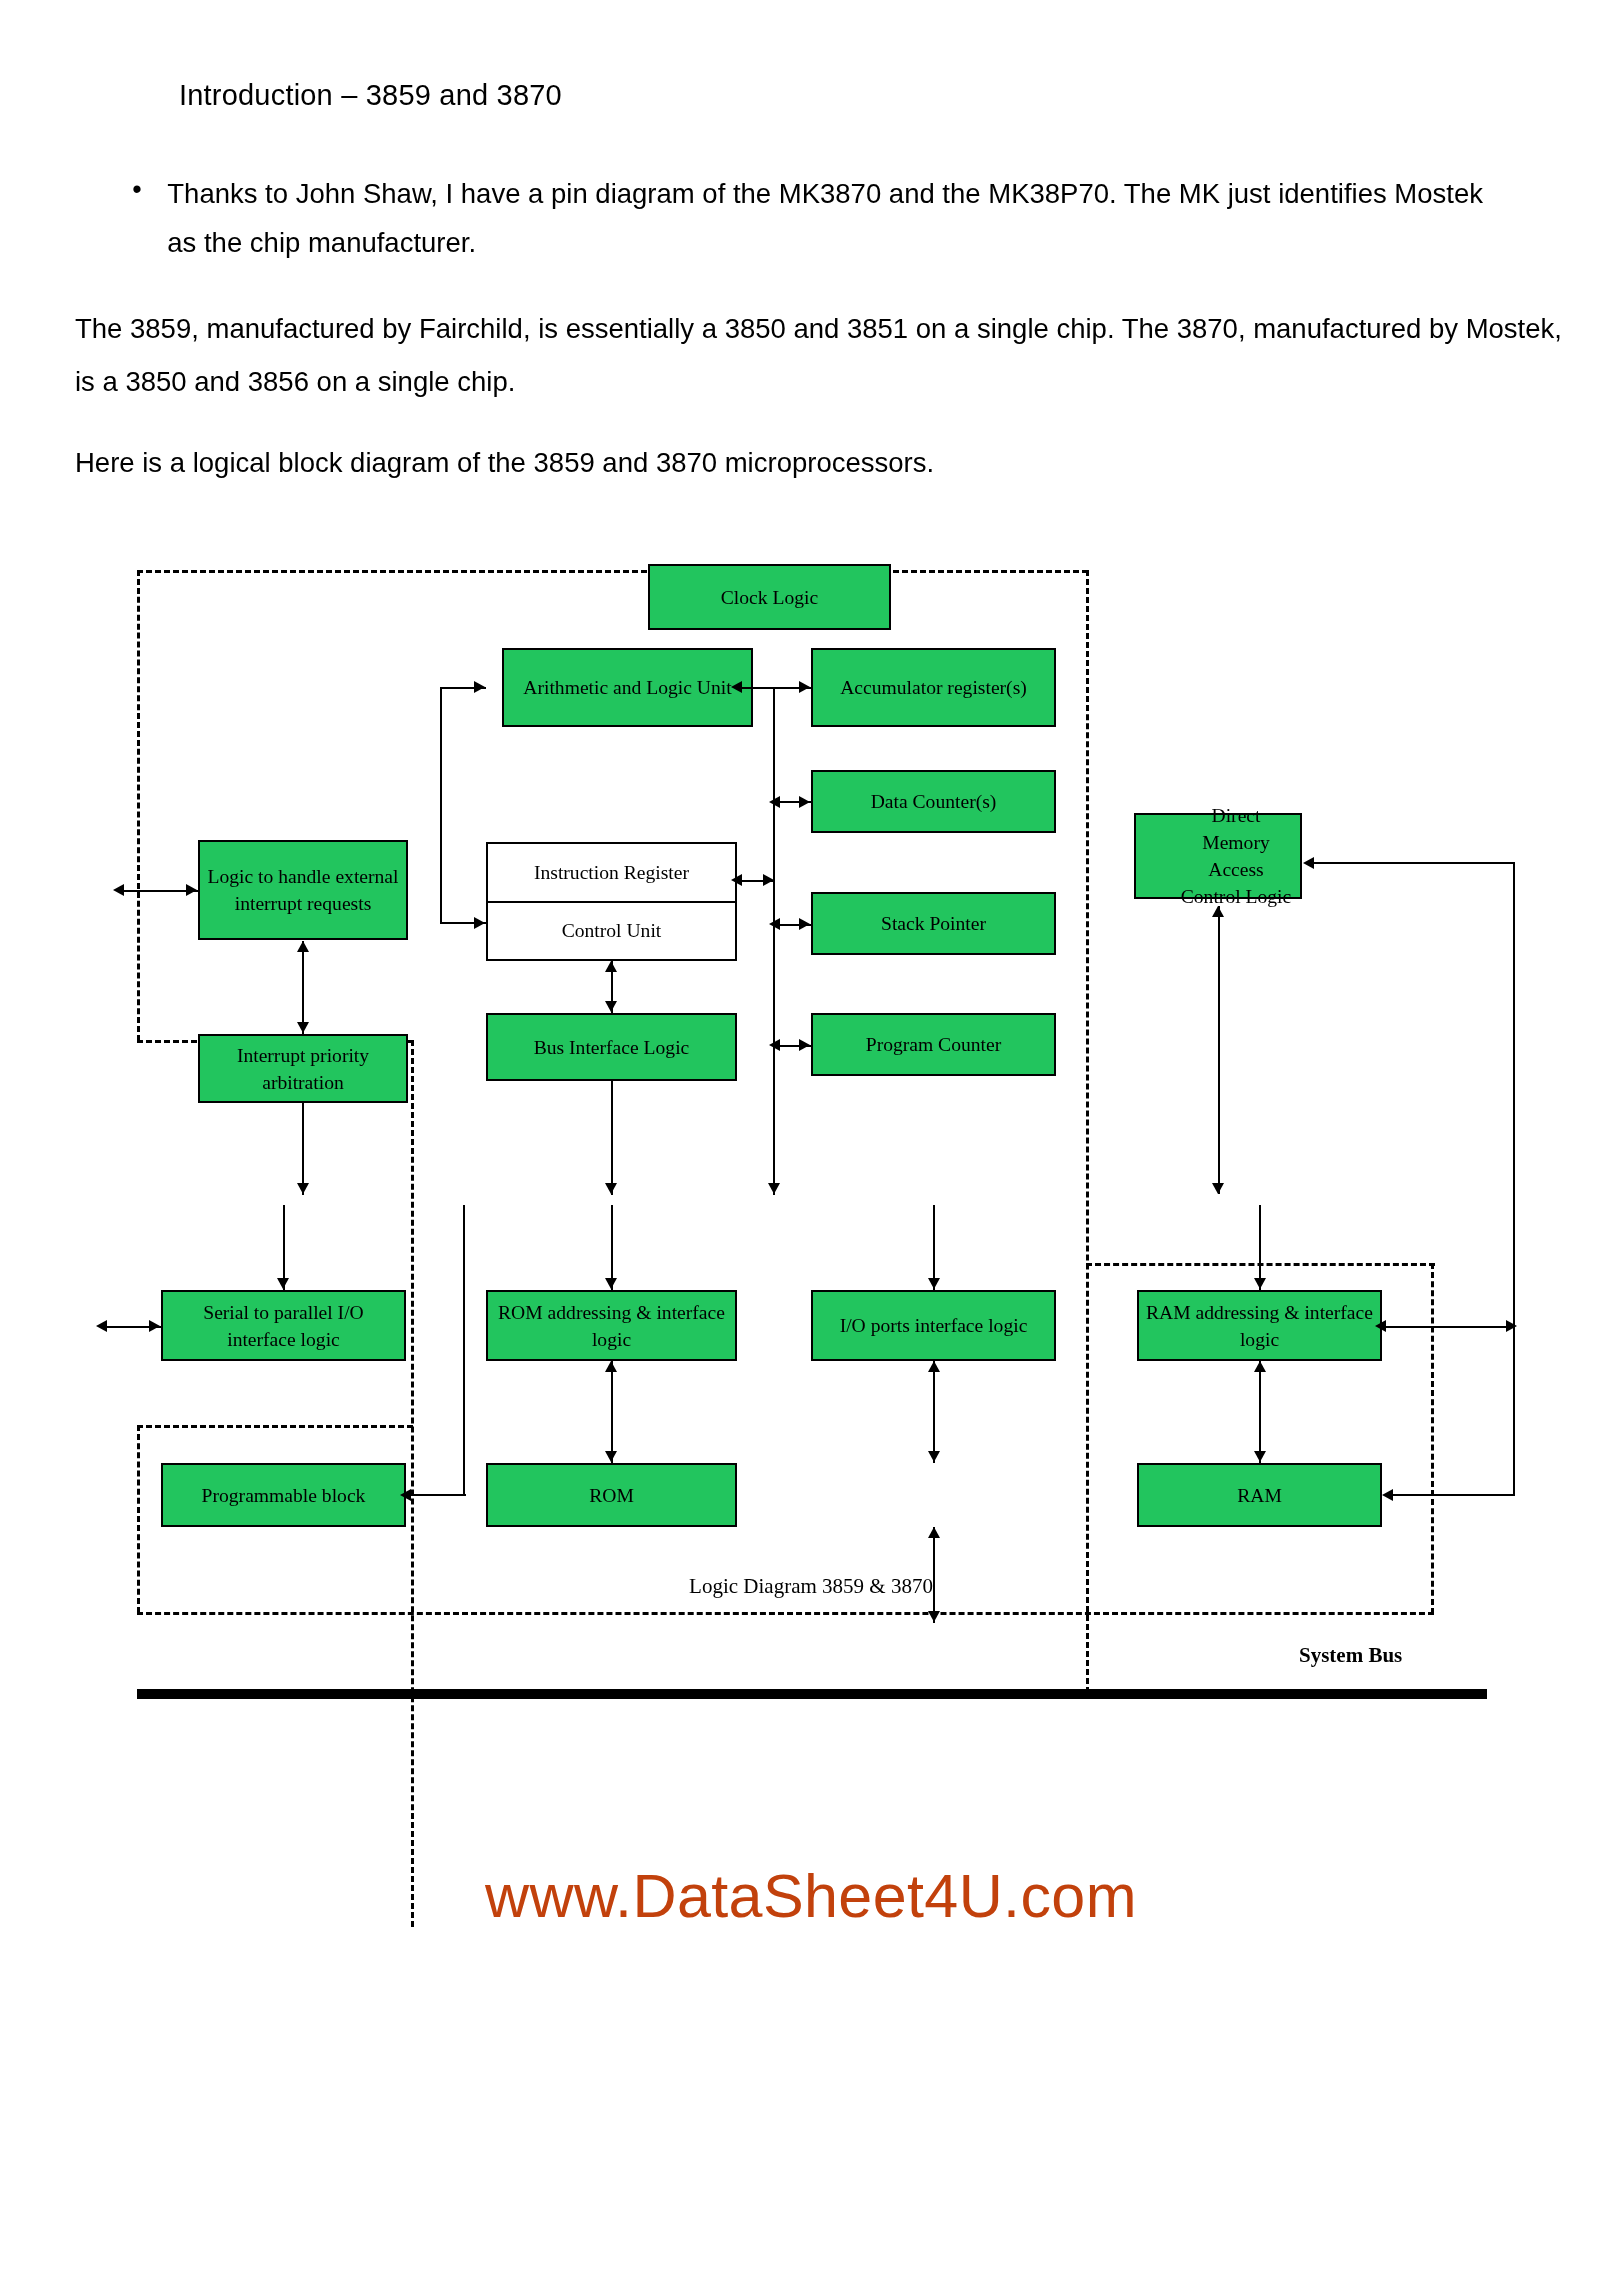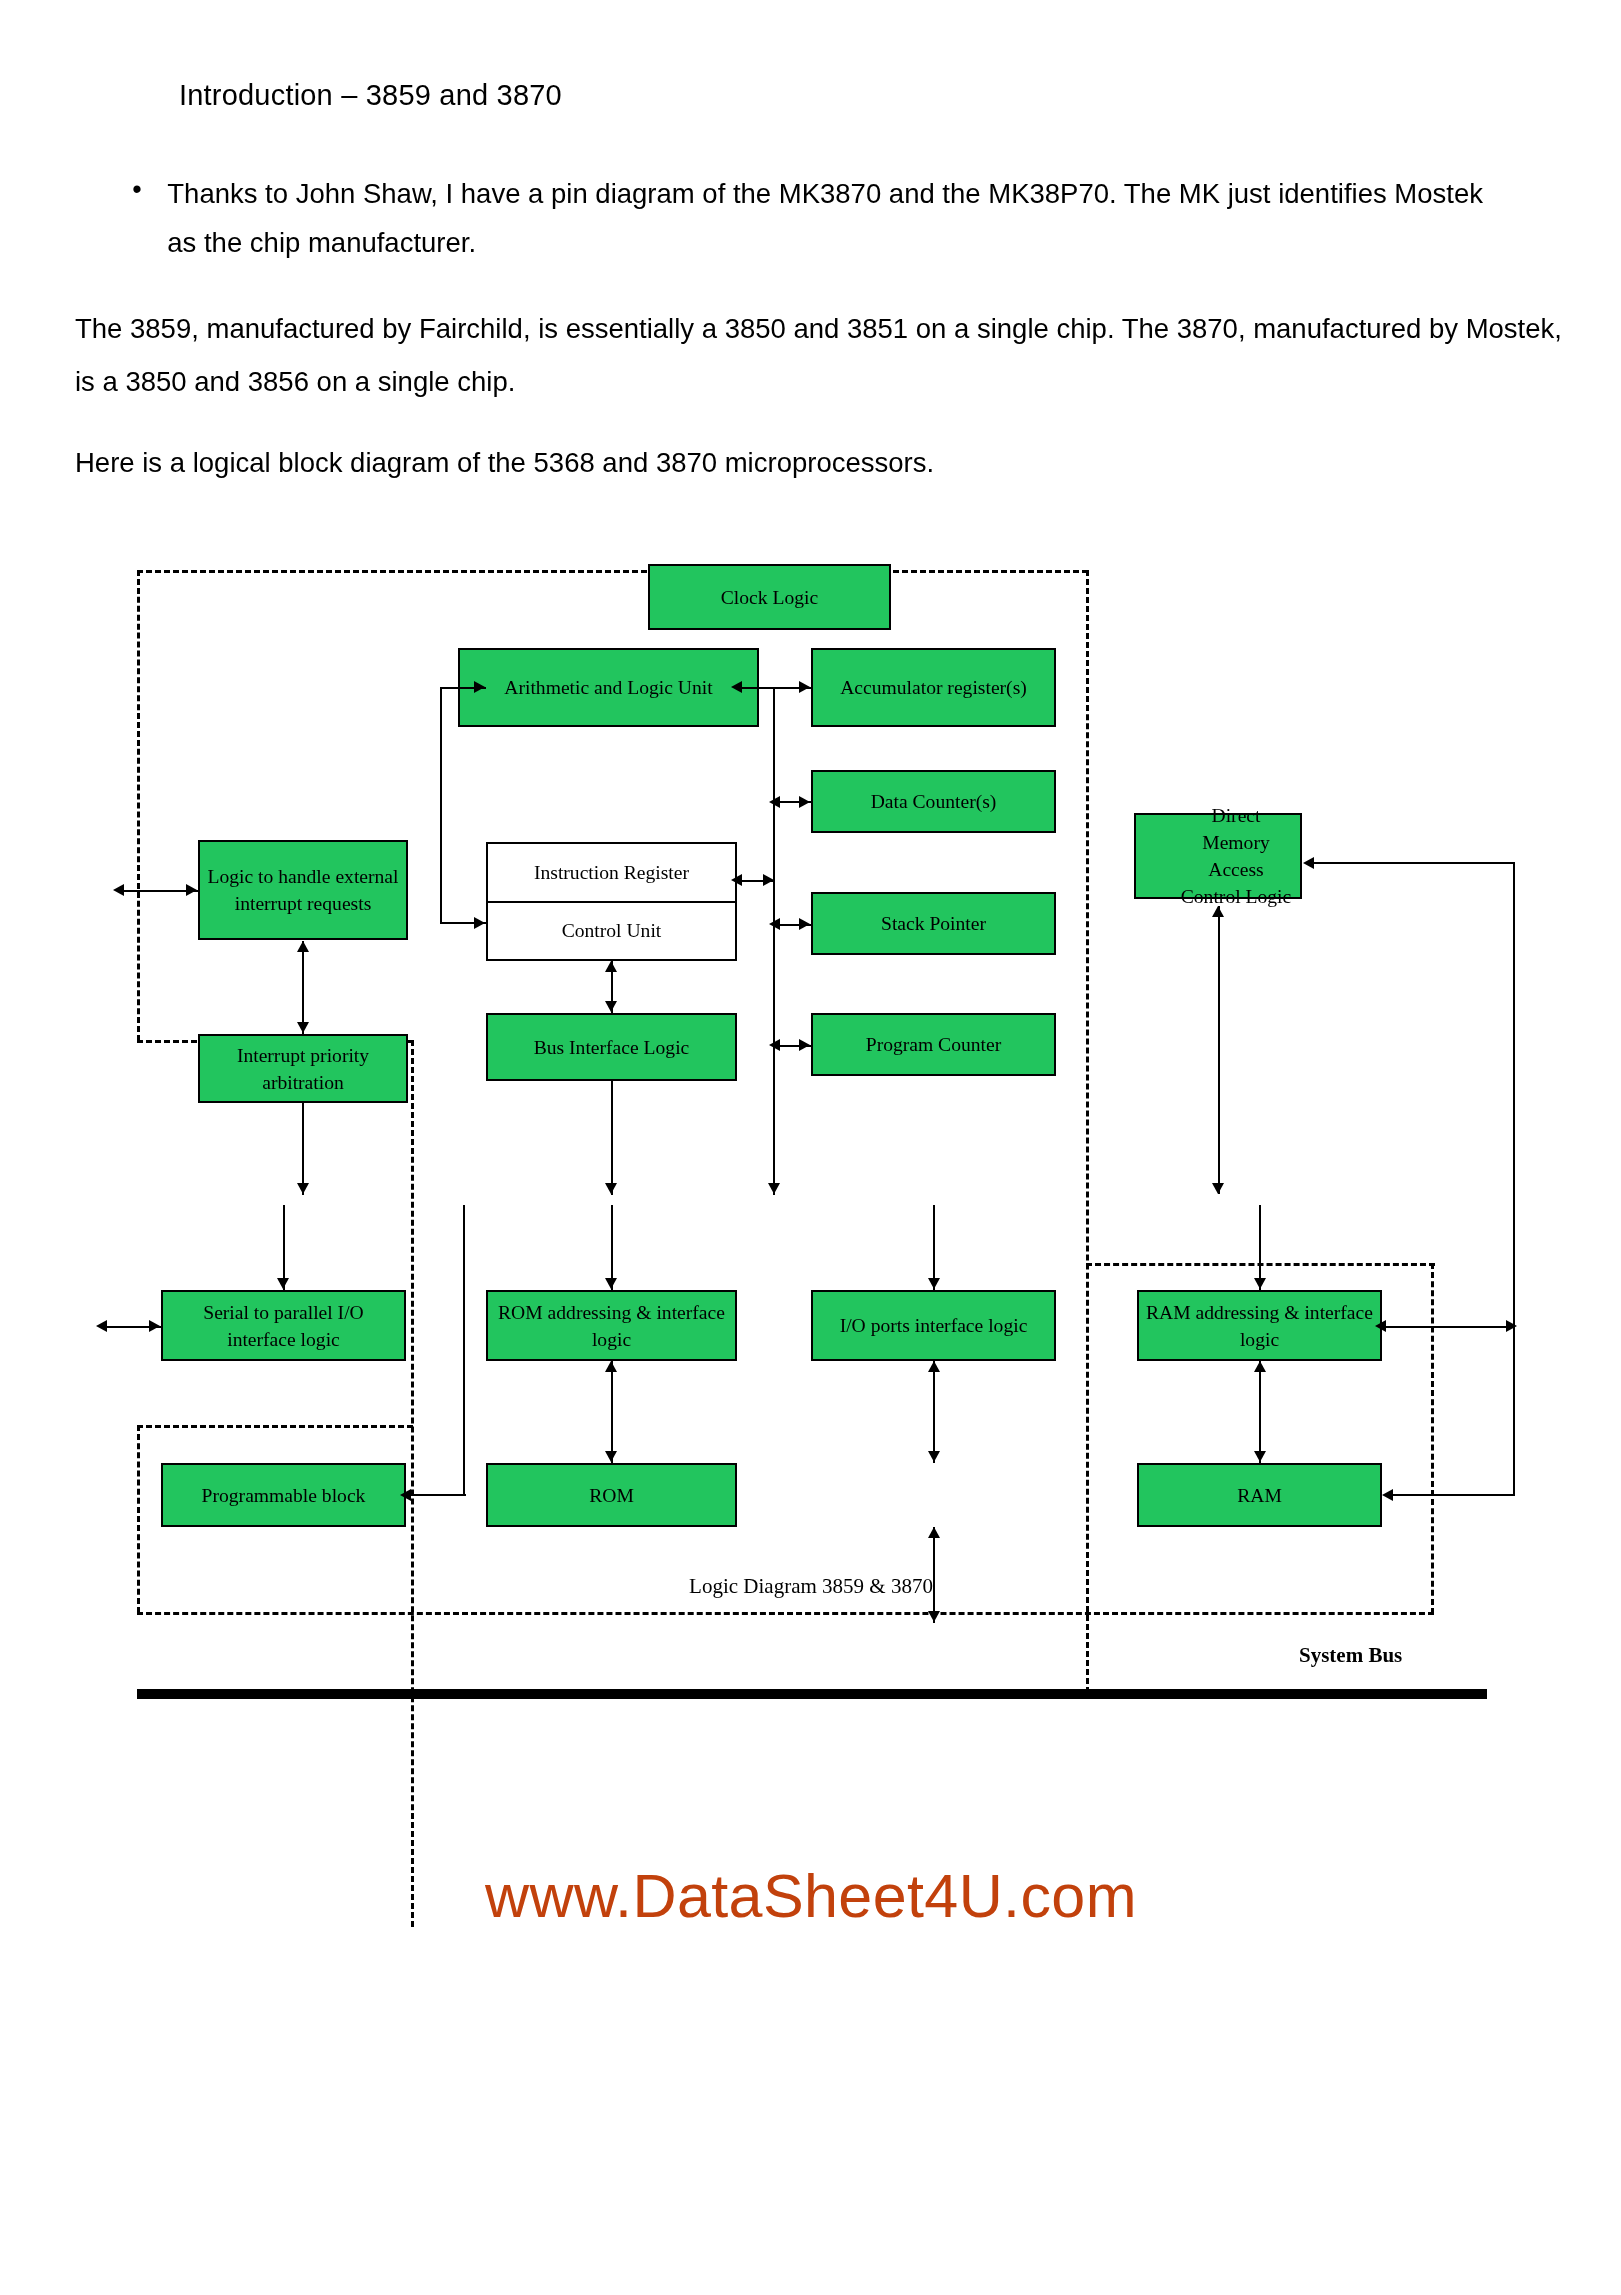--- a/index.html
+++ b/index.html
@@ -94,42 +94,42 @@
 <div class="page">
 
   <div id="page-title">Introduction – 3859 and 3870</div>
 
   <div class="bullet-row">
     <div class="bullet-dot">•</div>
     <div class="bullet-text">Thanks to John Shaw, I have a pin diagram of the MK3870 and the MK38P70. The MK just identifies Mostek as the chip manufacturer.</div>
   </div>
 
   <div class="para" id="para-1">The 3859, manufactured by Fairchild, is essentially a 3850 and 3851 on a single chip. The 3870, manufactured by Mostek, is a 3850 and 3856 on a single chip.</div>
-  <div class="para" id="para-2">Here is a logical block diagram of the 5368 and 3870 microprocessors.</div>
+  <div class="para" id="para-2">Here is a logical block diagram of the 3859 and 3870 microprocessors.</div>
 
   <div id="diagram">
 
     <div class="dash dash-h" style="left:137px;top:75px;width:951px;"></div>
     <div class="dash dash-v" style="left:137px;top:75px;height:471px;"></div>
     <div class="dash dash-h" style="left:137px;top:545px;width:276px;"></div>
     <div class="dash dash-v" style="left:411px;top:545px;height:887px;"></div>
     <div class="dash dash-v" style="left:1086px;top:75px;height:1123px;"></div>
 
     <div class="dash dash-h" style="left:137px;top:930px;width:276px;"></div>
     <div class="dash dash-v" style="left:137px;top:930px;height:188px;"></div>
     <div class="dash dash-h" style="left:137px;top:1117px;width:1297px;"></div>
 
     <div class="dash dash-h" style="left:1086px;top:768px;width:349px;"></div>
     <div class="dash dash-v" style="left:1431px;top:768px;height:351px;"></div>
 
     <div class="box" id="blk-clock" style="left:648px;top:69px;width:243px;height:66px;">
       <span class="inner">Clock Logic</span>
       </div>
 
-    <div class="box" id="blk-alu" style="left:458px;top:153px;width:301px;height:79px;">
+    <div class="box" id="blk-alu" style="left:502px;top:153px;width:251px;height:79px;">
       <span class="inner">Arithmetic and Logic Unit</span>
       </div>
 
     <div class="box" id="blk-acc" style="left:811px;top:153px;width:245px;height:79px;">
       <span class="inner">Accumulator register(s)</span>
       </div>
 
     <div class="box" id="blk-dc" style="left:811px;top:275px;width:245px;height:63px;">
       <span class="inner">Data Counter(s)</span>
       </div>

